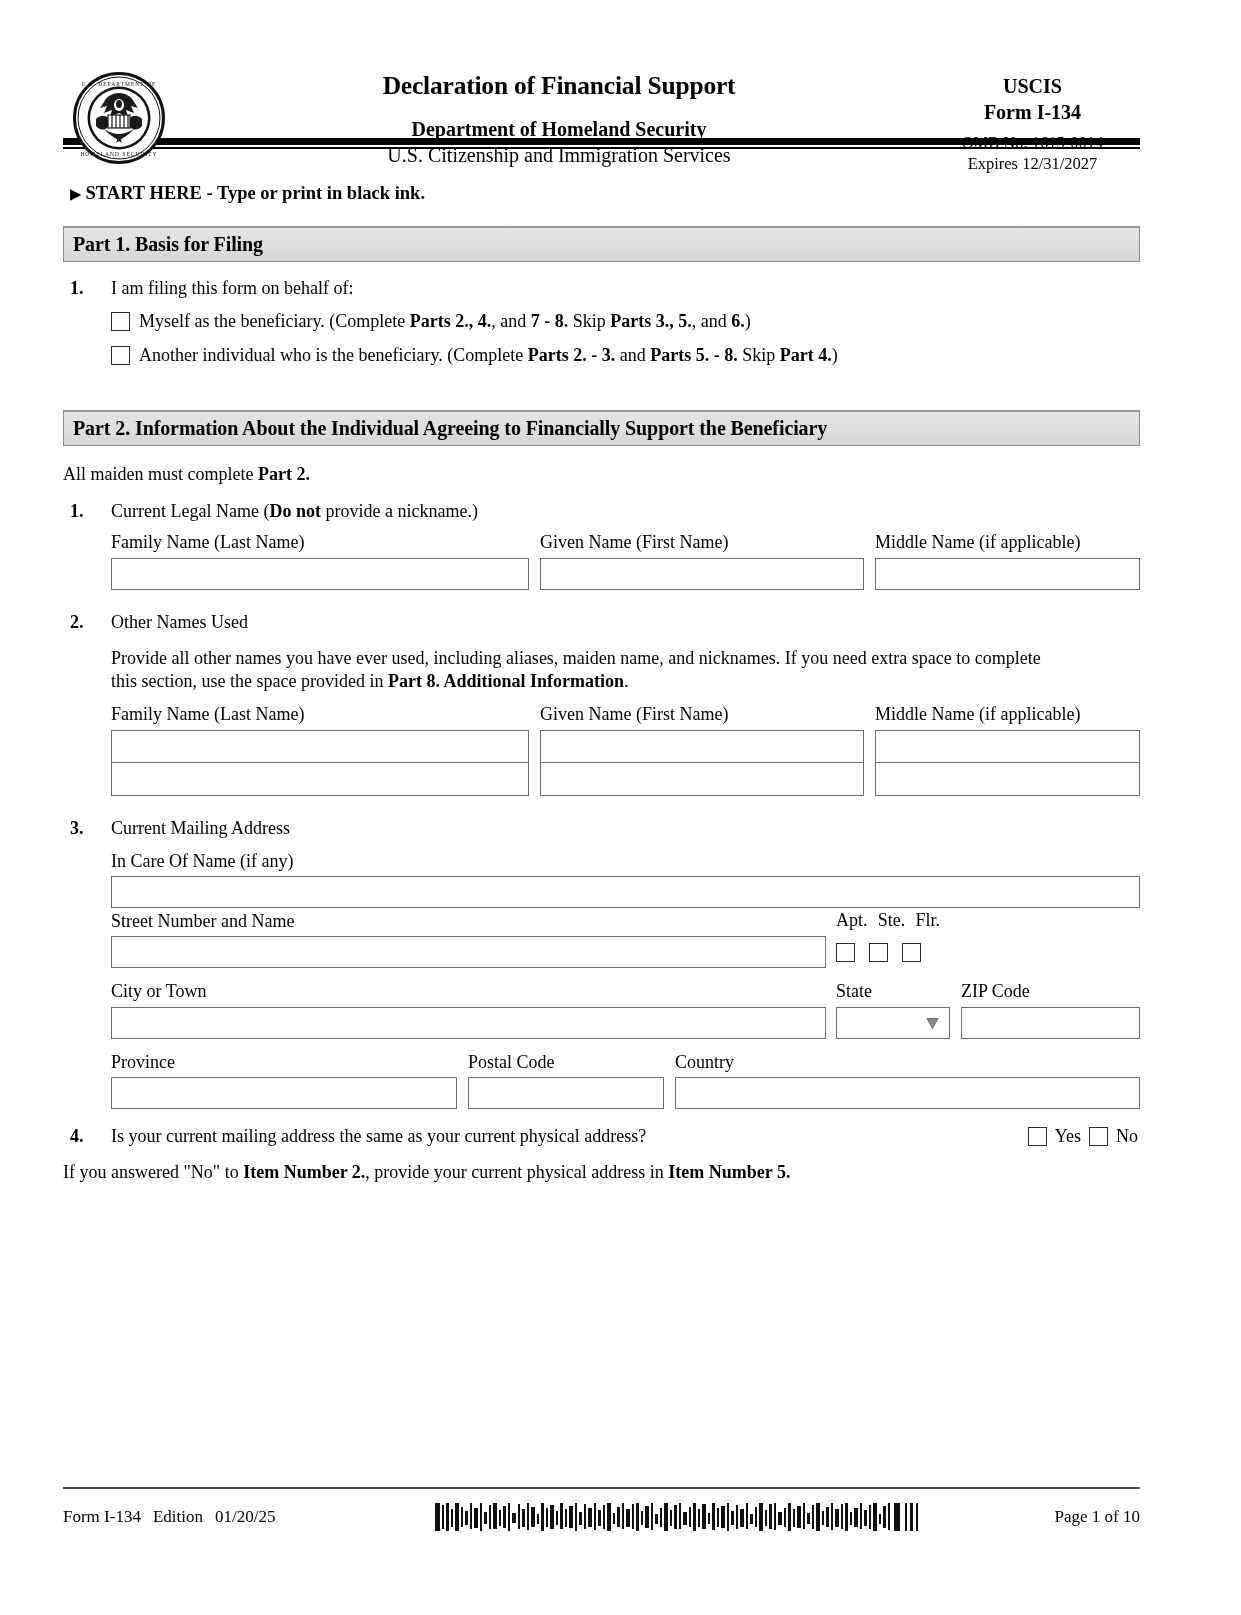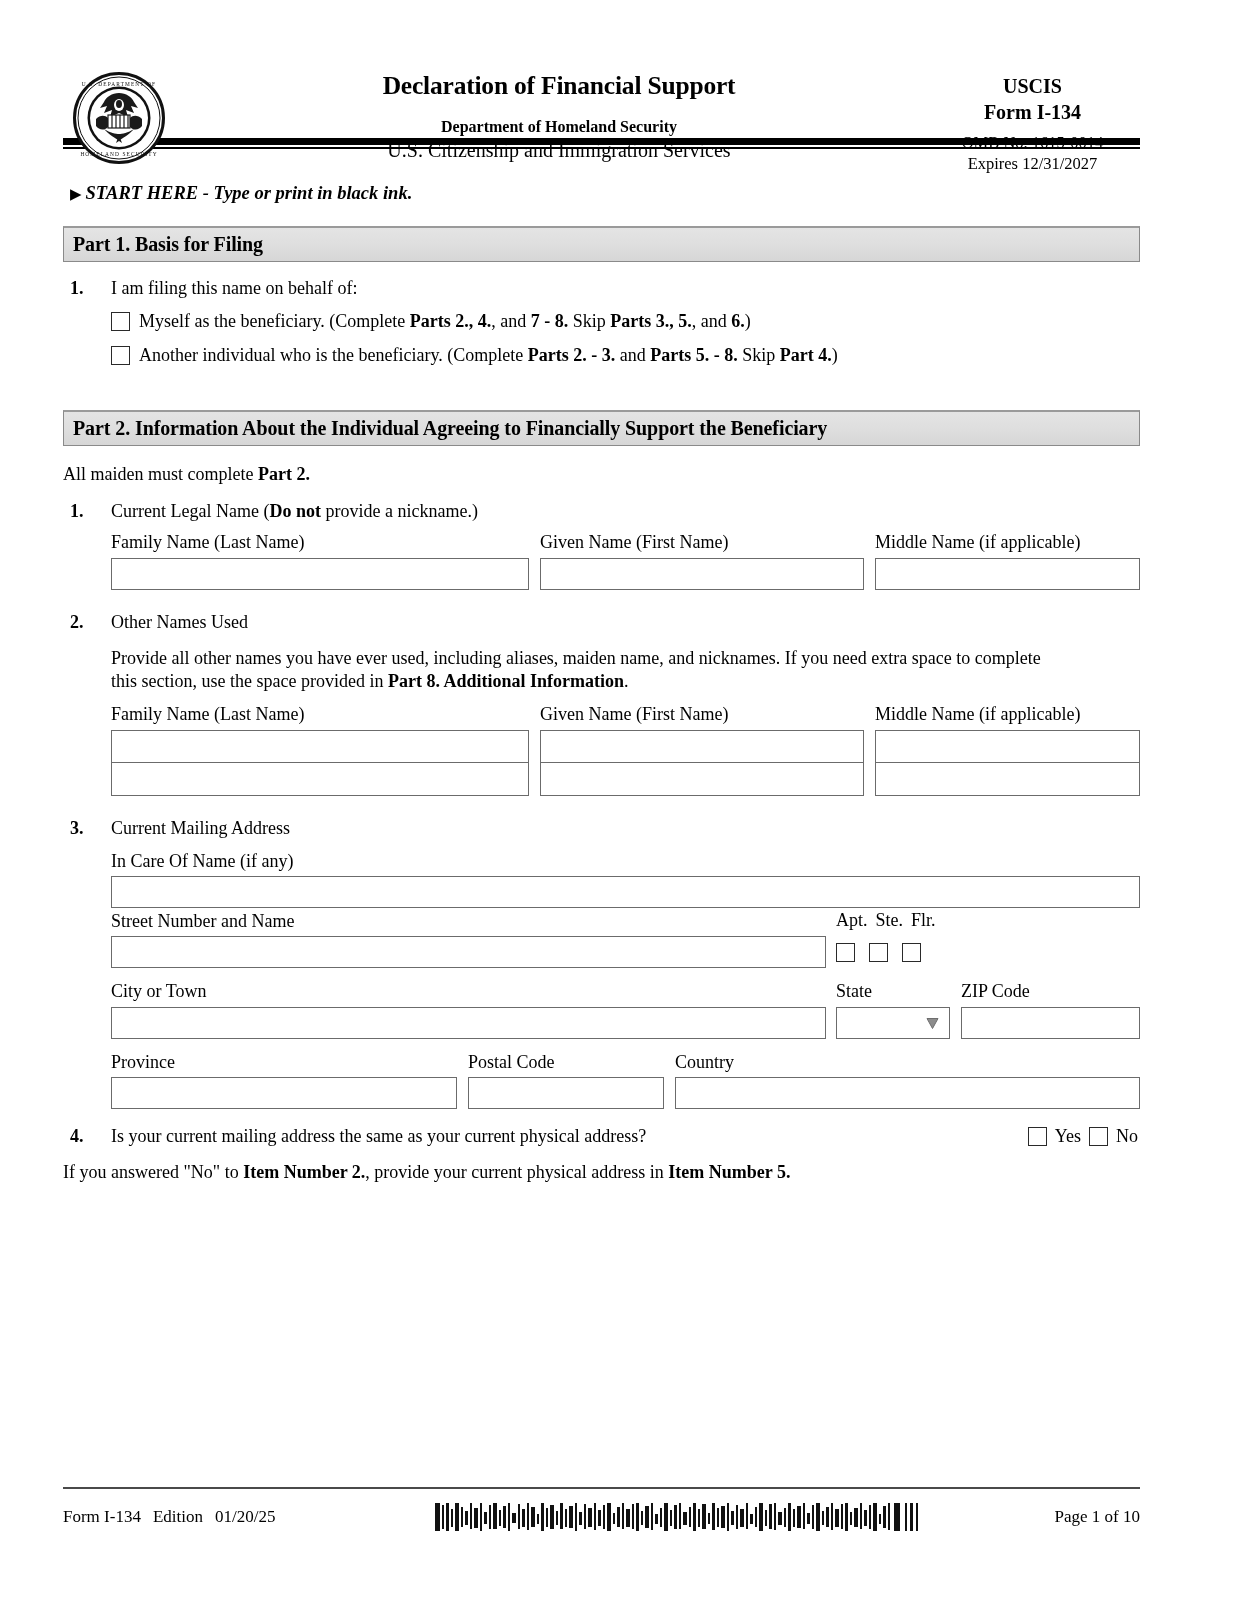--- a/index.html
+++ b/index.html
@@ -65,21 +65,21 @@
     padding-right: 20px;
   }
   .form-title {
     font-size: 25.5px;
     font-weight: bold;
     letter-spacing: -0.2px;
     line-height: 1.12;
     margin: 0 0 16px 0;
   }
   .agency1 {
-    font-size: 16px;
+    font-size: 20px;
     font-weight: bold;
     line-height: 1.22;
     margin: 0;
   }
   .agency2 {
     font-size: 20px;
     line-height: 1.28;
     margin: 2px 0 0 0;
   }
 
@@ -120,21 +120,20 @@
     background: #000;
     margin-top: 2px;
   }
 
   
   .start-here {
     margin-top: 34px;
     font-size: 18.5px;
     font-weight: bold;
     padding-left: 7px;
-    font-style: italic;
   }
   .start-here .tri { font-size: 15px; margin-right: 4px; }
 
   
   .part-bar {
     margin-top: 22px;
     background: linear-gradient(to bottom, #e4e4e4 0%, #dedede 55%, #d6d6d6 100%);
     border: 1px solid #8a8a8a;
     border-top: 2px solid #9a9a9a;
     height: 36px;
@@ -218,21 +217,21 @@
     margin-top: 2px;
   }
   .street-col { flex: 0 0 715px; }
   .aptcol {
     flex: 0 0 114px;
     padding-left: 10px;
   }
   .apt-labels {
     display: flex;
     font-size: 18px;
-    justify-content: flex-start;
+    justify-content: space-between;
     gap: 8px;
     margin-bottom: 5px;
     white-space: nowrap;
   }
   .apt-boxes {
     display: flex;
     gap: 14px;
     height: 32px;
     align-items: center;
   }
@@ -373,21 +372,21 @@
       <span class="tri">▶</span><span>START HERE - Type or print in black ink.</span>
     </div>
 
     <div class="part-bar">
       <span>Part 1.  Basis for Filing</span>
     </div>
 
     <div class="item-row">
       <div class="item-num">1.</div>
       <div class="item-body">
-        <div>I am filing this name on behalf of:</div>
+        <div>I am filing this form on behalf of:</div>
 
         <div class="cb-line">
           <span class="cbox"></span>
           <span class="cb-text"><span>Myself as the beneficiary. (Complete </span><b>Parts 2., 4.</b><span>, and </span><b>7 - 8.</b><span> Skip </span><b>Parts 3., 5.</b><span>, and </span><b>6.</b><span>)</span></span>
         </div>
 
         <div class="cb-line">
           <span class="cbox"></span>
           <span class="cb-text"><span>Another individual who is the beneficiary. (Complete </span><b>Parts 2. - 3.</b><span> and </span><b>Parts 5. - 8.</b><span> Skip </span><b>Part 4.</b><span>)</span></span>
         </div>

